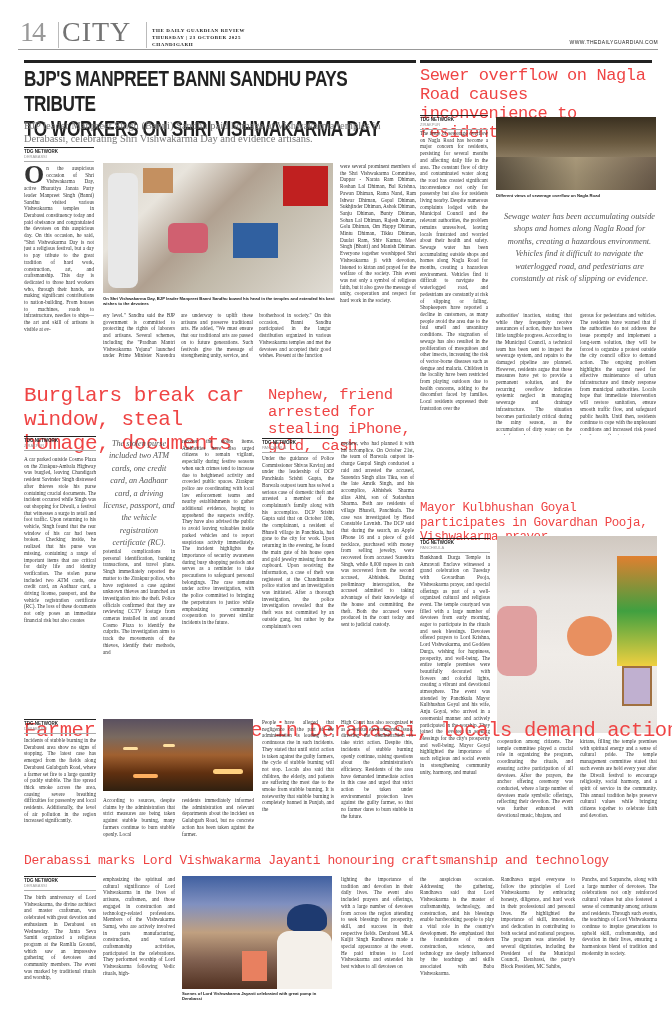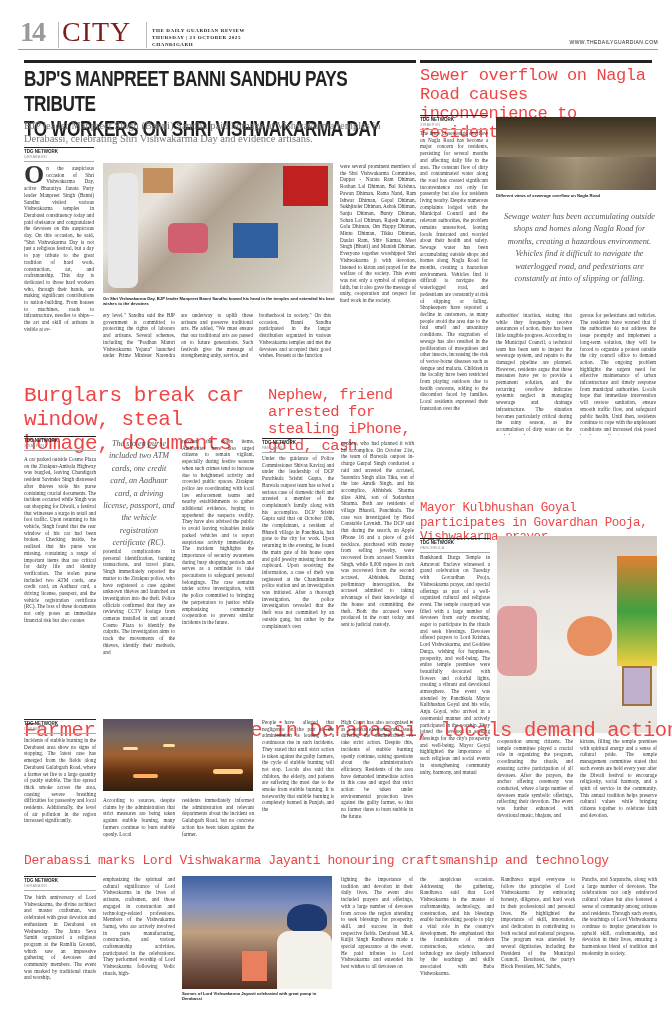--- a/index.html
+++ b/index.html
@@ -1,20 +1,20 @@
 <!DOCTYPE html>
 <html><head>
 <meta charset="utf-8">
 <style>
   * { box-sizing: border-box; margin: 0; padding: 0; }
   body { width: 672px; height: 1024px; background: #fff; font-family: "Liberation Serif", serif; color: #222; overflow: hidden; position: relative; }
   .abs { position: absolute; }
   .masthead { left: 18px; top: 8px; width: 640px; height: 42px; border-bottom: 1px solid #999; }
-  .pagenum { position: absolute; left: 2px; top: 8px; font-size: 28px; color: #999; font-family: "Liberation Serif", serif; font-weight: bold; letter-spacing: -2px; }
-  .section { position: absolute; left: 44px; top: 8px; font-size: 28px; color: #7f1d1d; font-family: "Liberation Serif", serif; letter-spacing: 1px; }
+  .pagenum { position: absolute; left: 2px; top: 8px; font-size: 28px; color: #999; font-family: "Liberation Serif", serif; font-weight: normal; letter-spacing: -2px; }
+  .section { position: absolute; left: 44px; top: 8px; font-size: 28px; color: #737373; font-family: "Liberation Serif", serif; letter-spacing: 1px; }
   .mh-sep { position: absolute; top: 14px; width: 1px; height: 26px; background: #bbb; }
   .mh-info { position: absolute; left: 134px; top: 19px; font-size: 5px; line-height: 7px; letter-spacing: 0.6px; font-weight: bold; font-family: "Liberation Serif", serif; }
   .mh-url { position: absolute; right: 0; top: 31px; font-size: 5px; font-family: "Liberation Sans", sans-serif; letter-spacing: 0.4px; }
   .topbar { height: 3px; background: #222; }
   .cond-head { font-family: "Liberation Sans", sans-serif; font-weight: bold; font-stretch: condensed; color: #222; letter-spacing: -0.5px; transform-origin: left top; }
   .serif-head { font-family: Liberation Mono, monospace; color: #ef4444; letter-spacing: -0.4px; }
   .deck { font-family: "Liberation Serif", serif; color: #777; }
   .byline { font-family: "Liberation Sans", sans-serif; font-size: 4.5px; font-weight: bold; border-top: 1.5px solid #222; padding-top: 1px; }
   .dateline { font-family: "Liberation Sans", sans-serif; font-size: 4px; color: #999; border-bottom: 1px solid #aaa; padding-bottom: 2px; margin-bottom: 3px; }
   .body-col { font-size: 5.2px; line-height: 6.7px; text-align: justify; color: #333; overflow: hidden; }
@@ -71,21 +71,21 @@
 <div class="abs serif-head" style="left:420px;top:66px;width:240px;font-size:17px;line-height:19px;">Sewer overflow on Nagla Road causes inconvenience to residents</div>
 <div class="abs" style="left:420px;top:115px;width:68px;">
   <div class="byline">TDG NETWORK</div>
   <div class="dateline">ZIRAKPUR</div>
 </div>
 <div class="abs body-col" style="left:420px;top:130px;width:68px;height:305px;">The issue of sewerage overflow on Nagla Road has become a major concern for residents, persisting for several months and affecting daily life in the area. The constant flow of dirty and contaminated water along the road has created significant inconvenience not only for passersby but also for residents living nearby. Despite numerous complaints lodged with the Municipal Council and the relevant authorities, the problem remains unresolved, leaving locals frustrated and worried about their health and safety. Sewage water has been accumulating outside shops and homes along Nagla Road for months, creating a hazardous environment. Vehicles find it difficult to navigate the waterlogged road, and pedestrians are constantly at risk of slipping or falling. Shopkeepers have reported a decline in customers, as many people avoid the area due to the foul smell and unsanitary conditions. The stagnation of sewage has also resulted in the proliferation of mosquitoes and other insects, increasing the risk of vector-borne diseases such as dengue and malaria. Children in the locality have been restricted from playing outdoors due to health concerns, adding to the discomfort faced by families. Local residents expressed their frustration over the</div>
 <div class="abs photo" style="left:496px;top:117px;width:160px;height:73px;background:linear-gradient(180deg,#3a3020 0%,#6a5a40 35%,#8a7a60 55%,#4a4030 80%,#2a2010 100%);">
   <div style="position:absolute;left:0;top:40px;width:160px;height:33px;background:linear-gradient(90deg,#5a5040,#b0a080,#706050);opacity:.8;"></div>
 </div>
 <div class="abs caption" style="left:496px;top:193px;width:165px;">Different views of sewerage overflow on Nagla Road</div>
-<div class="abs pull" style="left:502px;top:211px;width:155px;font-size:8.3px;line-height:12.4px;">Sewage water has been accumulating outside shops and homes along Nagla Road for months, creating a hazardous environment. Vehicles find it difficult to navigate the waterlogged road, and pedestrians are constantly at into of slipping or falling.</div>
+<div class="abs pull" style="left:502px;top:211px;width:155px;font-size:8.3px;line-height:12.4px;">Sewage water has been accumulating outside shops and homes along Nagla Road for months, creating a hazardous environment. Vehicles find it difficult to navigate the waterlogged road, and pedestrians are constantly at risk of slipping or evidence.</div>
 <div class="abs body-col" style="left:496px;top:312px;width:76px;height:123px;">authorities' inaction, stating that while they frequently receive assurances of action, there has been little tangible progress. According to the Municipal Council, a technical team has been sent to inspect the sewerage system, and repairs to the damaged pipeline are planned. However, residents argue that these measures have yet to provide a permanent solution, and the recurring overflow indicates systemic neglect in managing sewerage and drainage infrastructure. The situation becomes particularly critical during the rainy season, as the accumulation of dirty water on the road forms large stagnant ponds, making the road even more dan-</div>
 <div class="abs body-col" style="left:580px;top:312px;width:76px;height:123px;">gerous for pedestrians and vehicles. The residents have warned that if the authorities do not address the issue promptly and implement a long-term solution, they will be forced to organize a protest outside the city council office to demand action. The ongoing problem highlights the urgent need for effective maintenance of urban infrastructure and timely response from municipal authorities. Locals hope that immediate intervention will restore sanitation, ensure smooth traffic flow, and safeguard public health. Until then, residents continue to cope with the unpleasant conditions and increased risk posed by the overflowing sewerage on Nagla Road.</div>
 
 <div class="abs serif-head" style="left:24px;top:384px;width:230px;font-size:21px;line-height:24px;">Burglars break car window, steal homage, documents</div>
 <div class="abs" style="left:24px;top:436px;width:72px;">
   <div class="byline">TDG NETWORK</div>
   <div class="dateline">ZIRAKPUR</div>
 </div>
 <div class="abs body-col" style="left:24px;top:456px;width:72px;height:218px;">A car parked outside Cosmo Plaza on the Zirakpur-Ambala Highway was burgled, leaving Chandigarh resident Savinder Singh distressed after thieves stole his purse containing crucial documents. The incident occurred while Singh was out shopping for Diwali, a festival that witnesses a surge in retail and foot traffic. Upon returning to his vehicle, Singh found that the rear window of his car had been broken. Checking inside, he realized that his purse was missing, containing a range of important items that are critical for daily life and identity verification. The stolen purse included two ATM cards, one credit card, an Aadhaar card, a driving license, passport, and the vehicle registration certificate (RC). The loss of these documents not only poses an immediate financial risk but also creates</div>
 <div class="abs pull" style="left:103px;top:438px;width:72px;font-size:8.2px;line-height:12.4px;">The stolen purse included two ATM cards, one credit card, an Aadhaar card, a driving license, passport, and the vehicle registration certificate (RC).</div>

